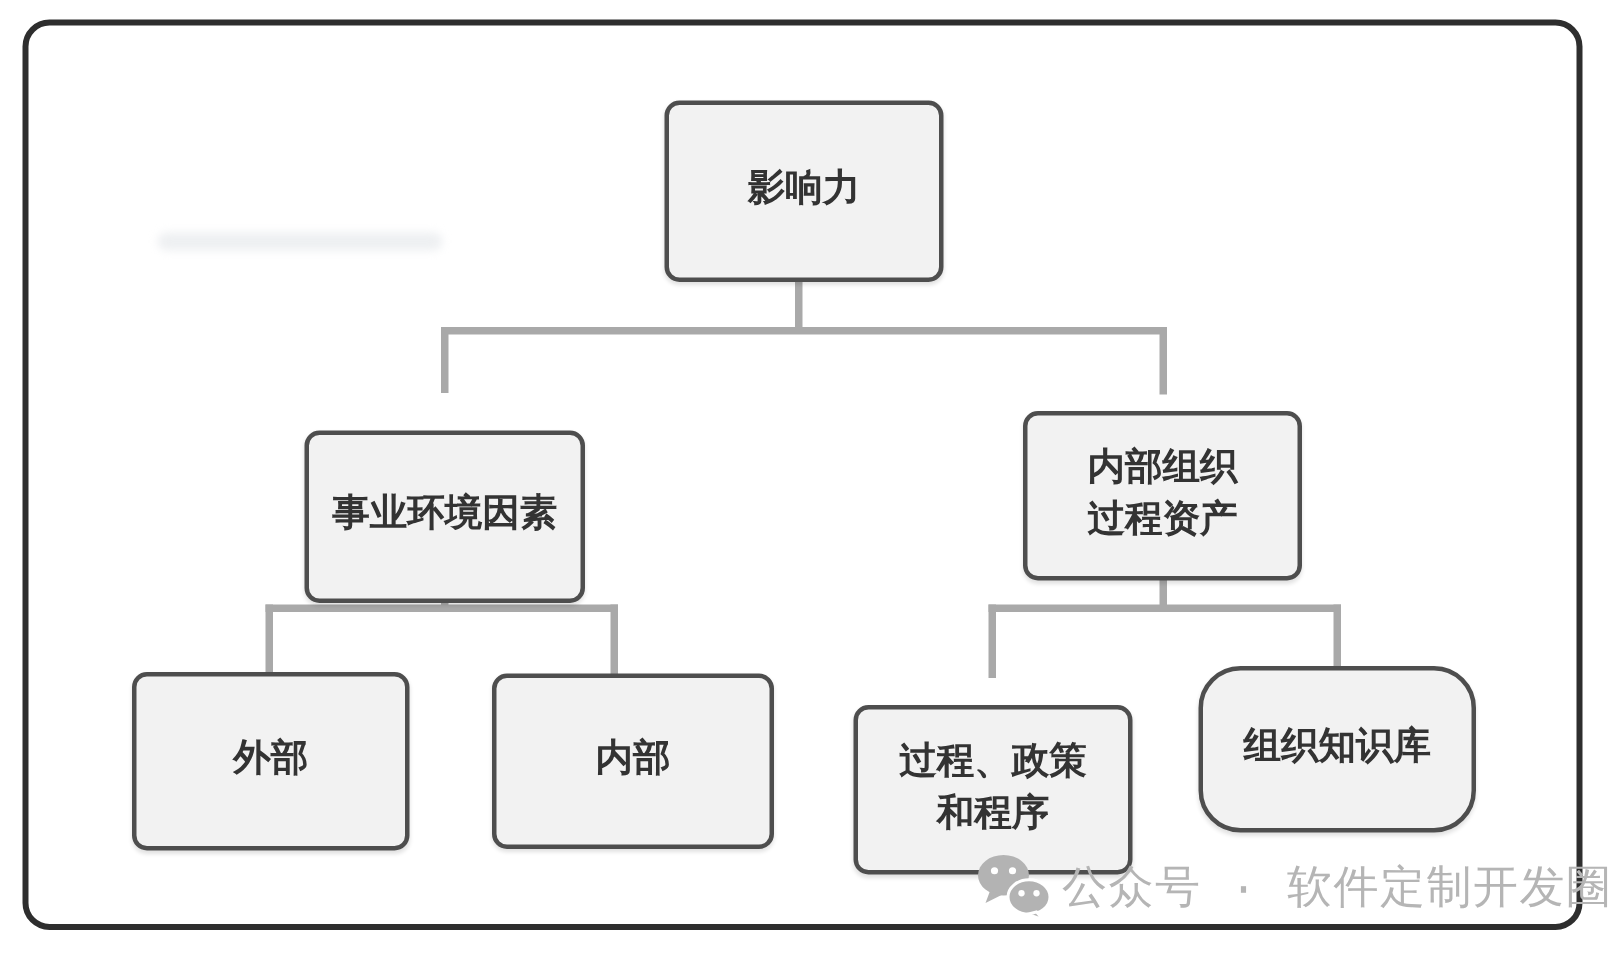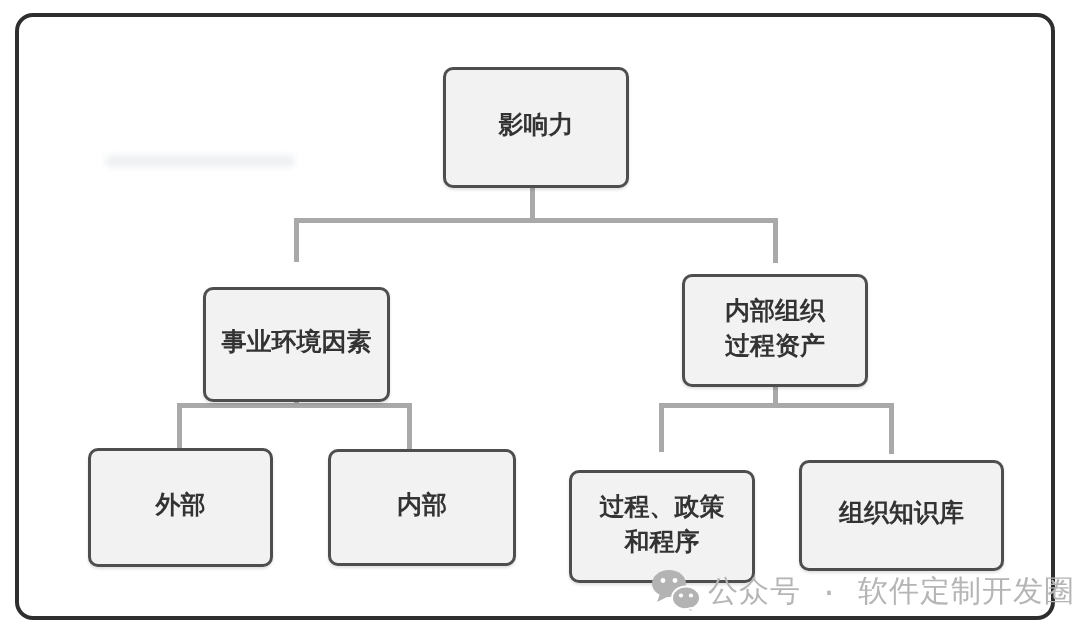--- a/index.html
+++ b/index.html
@@ -54,21 +54,21 @@
     line-height: 1.38;
     white-space: pre-line;
     box-shadow: 0 2px 3px rgba(0,0,0,0.12);
   }
   .n-influence { left: 443px; top: 67px;  width: 186px; height: 121px; }
   .n-eef       { left: 203px; top: 260px; width: 187px; height: 115px; margin-top: 27px; }
   .n-opa       { left: 682px; top: 261px; width: 186px; height: 113px; margin-top: 13px; }
   .n-external  { left: 88px;  top: 448px; width: 185px; height: 119px; }
   .n-internal  { left: 328px; top: 449px; width: 188px; height: 117px; }
   .n-ppp       { left: 569px; top: 470px; width: 186px; height: 113px; }
-  .n-okb       { left: 799px; top: 460px; width: 205px; height: 111px; }
+  .n-okb       { left: 799px; top: 444px; width: 185px; height: 111px; border-radius: 28px; }
 
   .conn {
     position: absolute;
     background: #a9a9a9;
   }
   .c-root-stub { left: 530px; top: 188px; width: 5px;   height: 34px; }
   .c-h1        { left: 294px; top: 218px; width: 484px; height: 5px;  }
   .c-v-eef     { left: 294px; top: 218px; width: 5px;   height: 44px; }
   .c-v-opa     { left: 773px; top: 218px; width: 5px;   height: 45px; }
   .c-eef-stub  { left: 294px; top: 373px; width: 5px;   height: 33px; }

